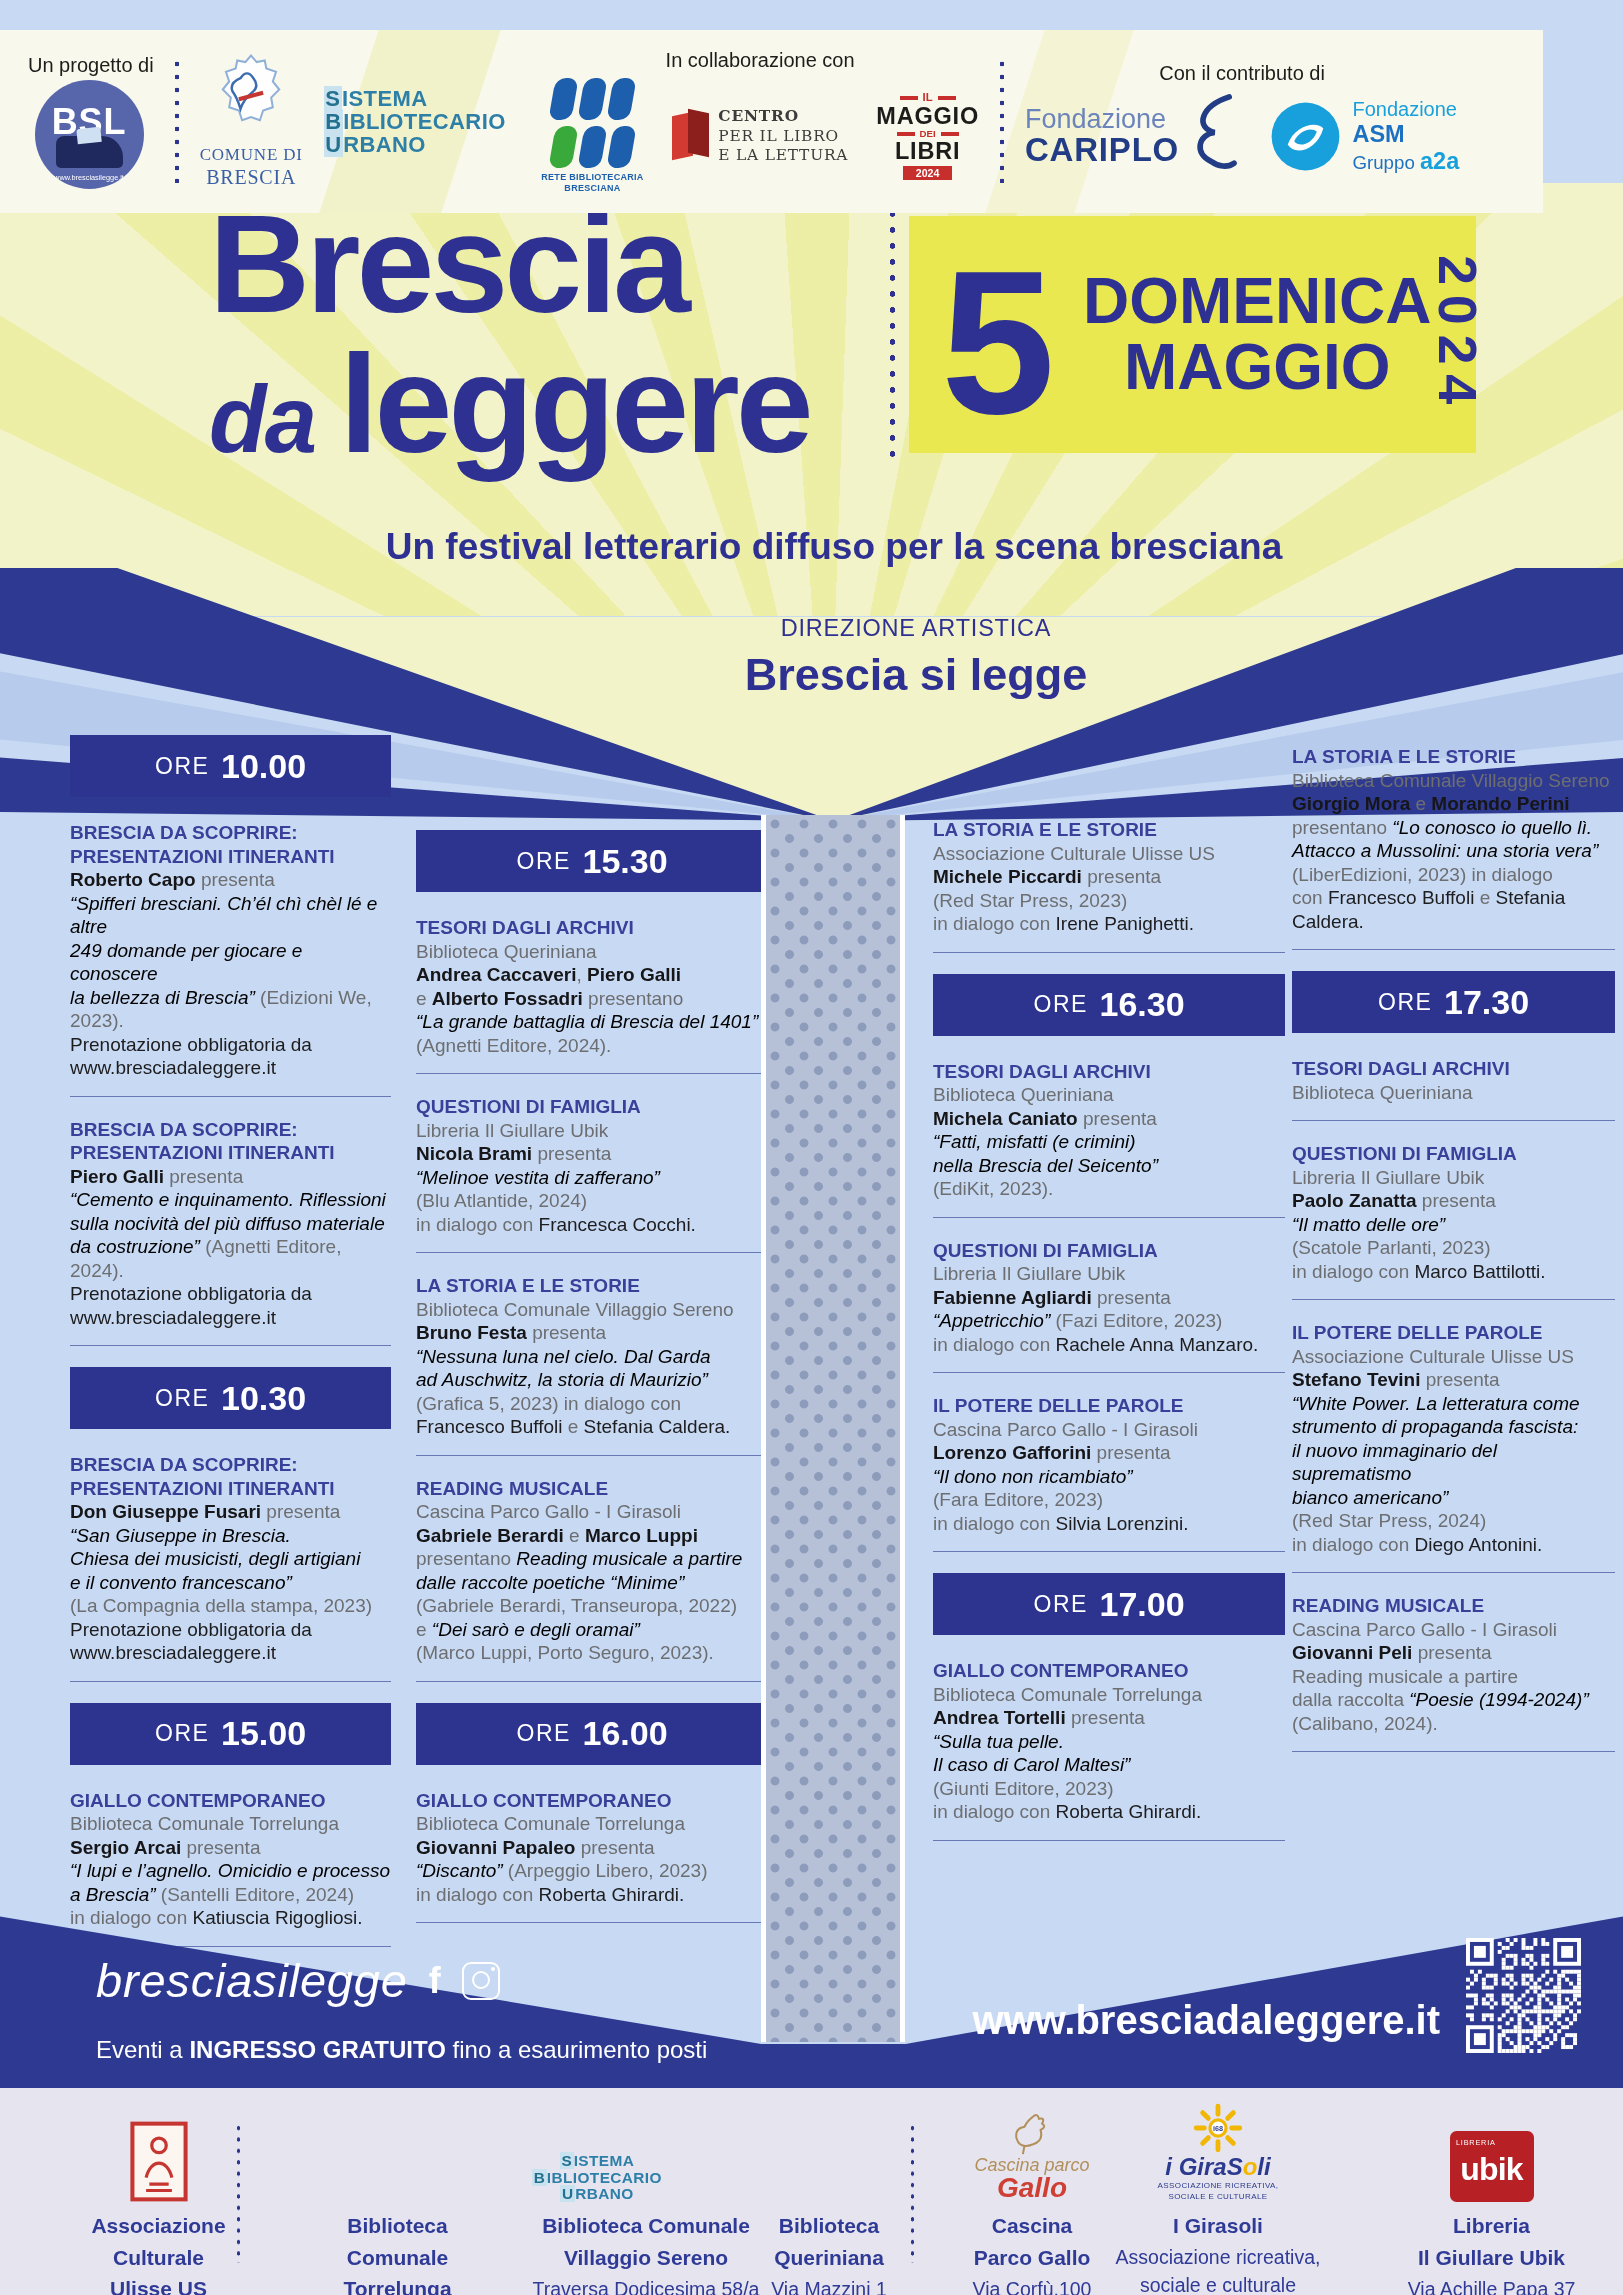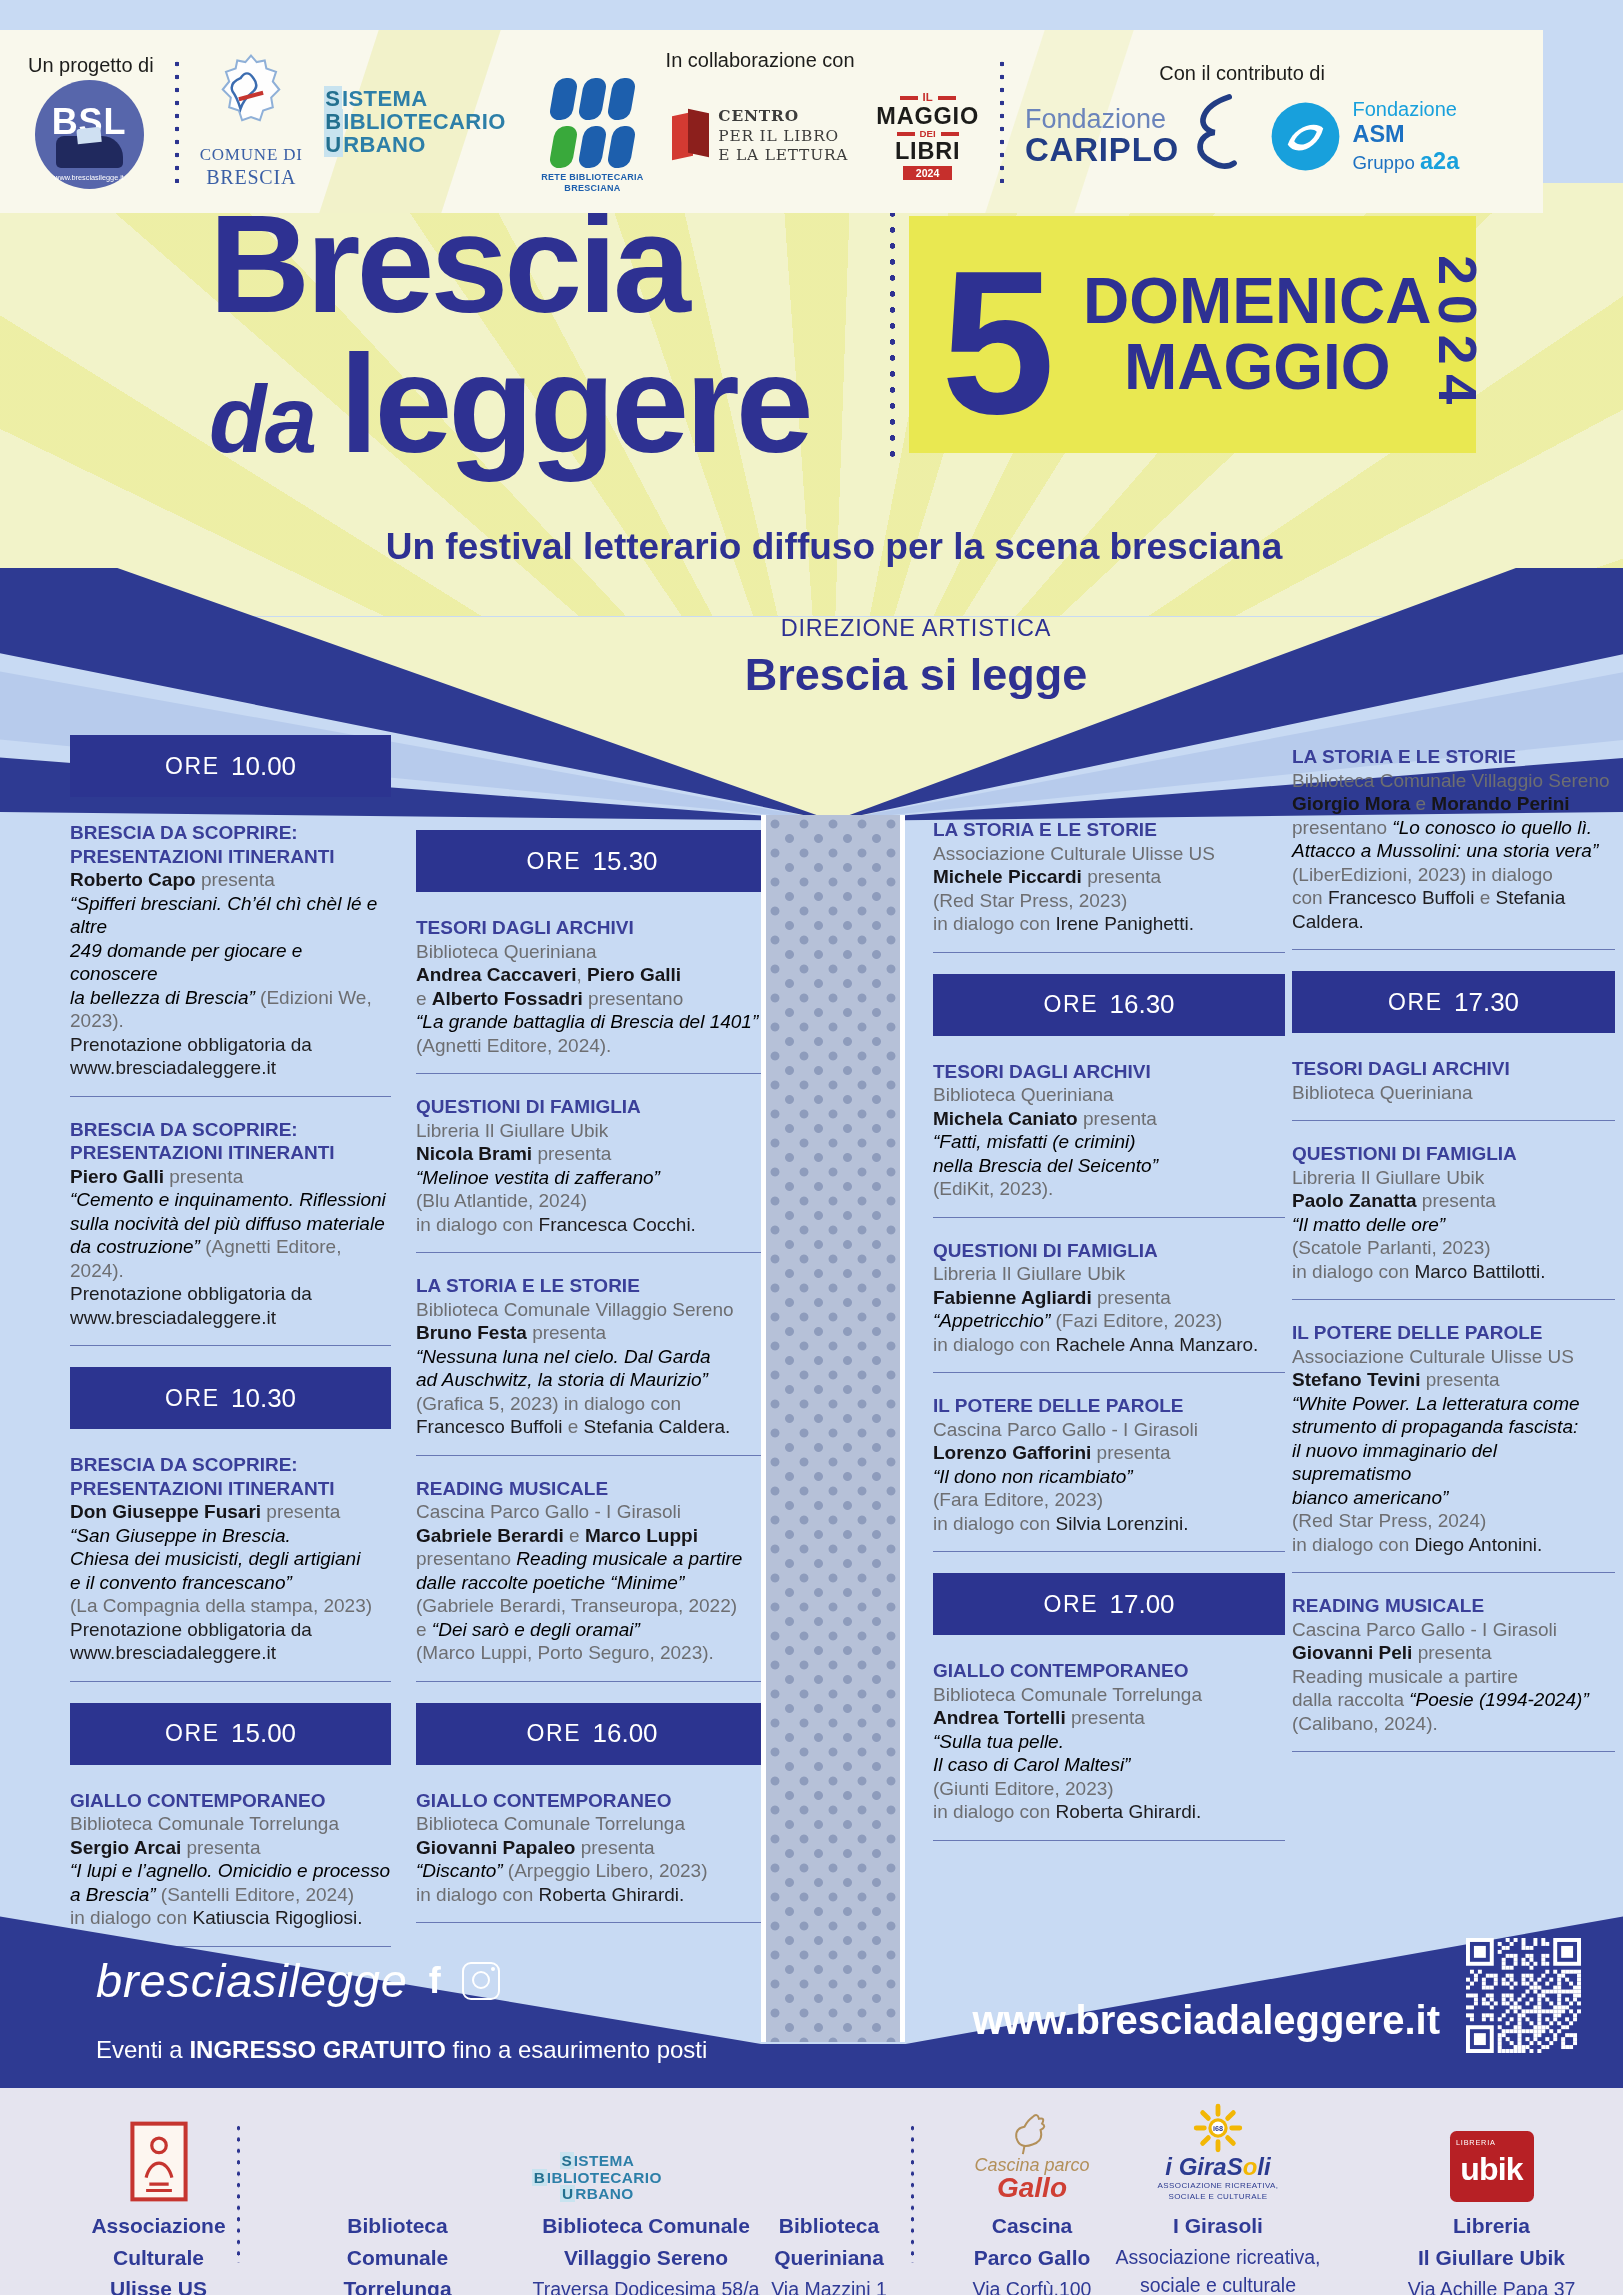--- a/index.html
+++ b/index.html
@@ -98,21 +98,21 @@
     background-size:29px 29px;}
 
   
   .events-col{position:absolute;z-index:2;}
   #col1{left:70px;top:735px;width:321px;}
   #col2{left:416px;top:830px;width:352px;}
   #col3{left:933px;top:818px;width:352px;}
   #col4{left:1292px;top:745px;width:323px;}
   .time-band{height:62px;background:#2c3490;color:#fff;display:flex;align-items:center;justify-content:center;gap:11.4px;margin:0 0 24px 0;}
   .time-band .ore{font-size:23px;letter-spacing:1.6px;}
-  .time-band .num{font-size:26px;font-weight:normal;}
+  .time-band .num{font-size:34px;font-weight:bold;}
   .event{font-size:19px;line-height:23.5px;}
   .event .cat{color:#3a3f99;font-weight:bold;white-space:pre-line;}
   .event .venue{color:#6d6e71;}
   .event .body{white-space:pre-line;}
   .seg-n{color:#161518;font-weight:bold;}
   .seg-q{color:#000000;font-style:italic;}
   .seg-d{color:#1d1c1e;}
   .seg-p,.seg-g{color:#6d6e71;}
   .divider{border-top:1.6px solid #6878b4;margin:16px 0 21px 0;}
 

